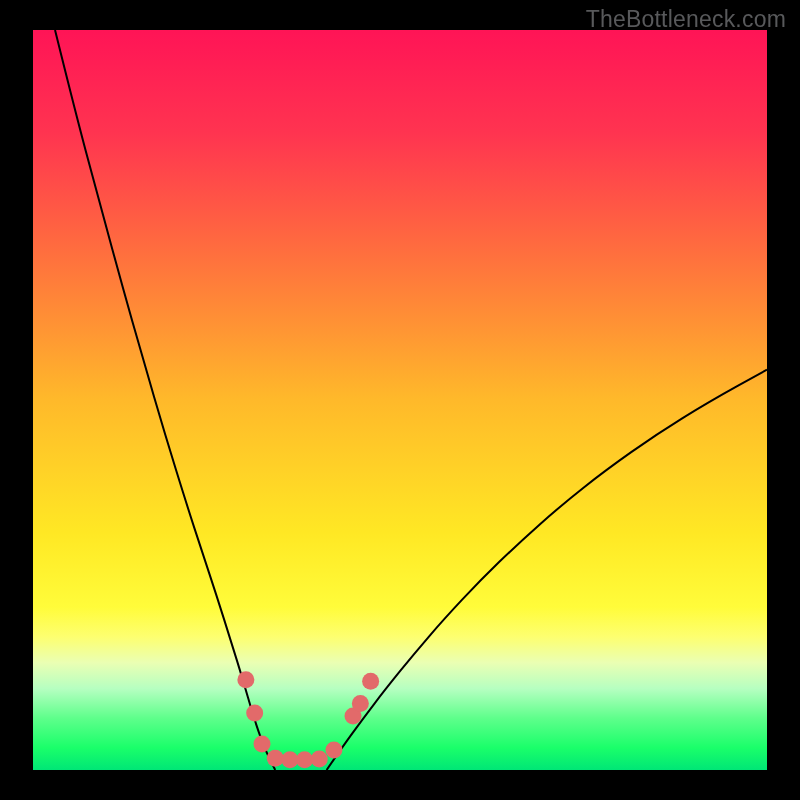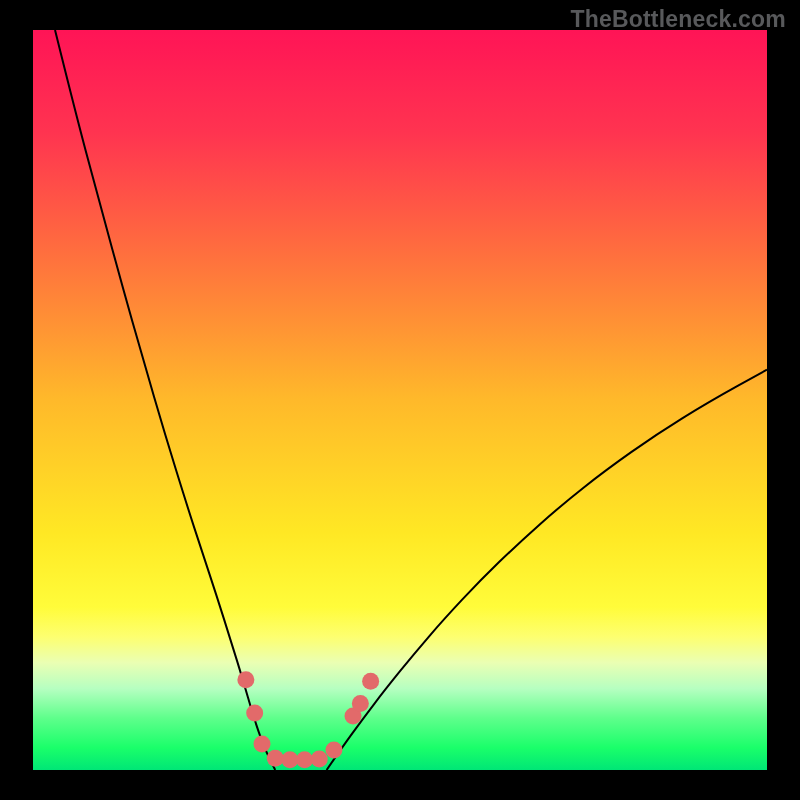--- a/index.html
+++ b/index.html
@@ -25,21 +25,21 @@
     top: 0;
     width: 100%;
     height: 100%;
   }
   .watermark {
     position: absolute;
     top: 6px;
     right: 14px;
     color: #58595b;
     font-size: 23px;
-    font-weight: 700;
+    font-weight: 400;
     letter-spacing: 0.2px;
   }
   svg.curves {
     position: absolute;
     left: 0;
     top: 0;
     width: 100%;
     height: 100%;
     overflow: visible;
   }

